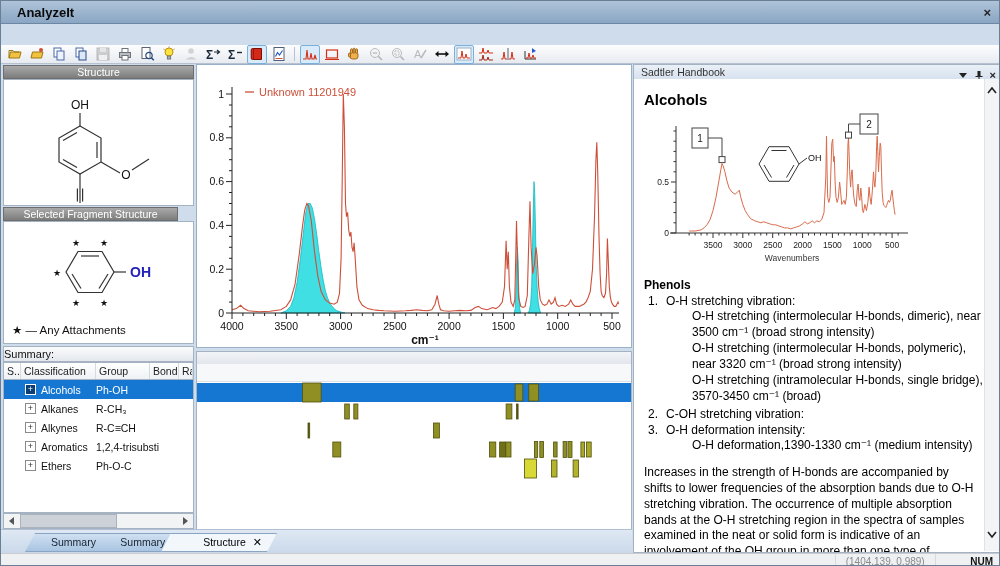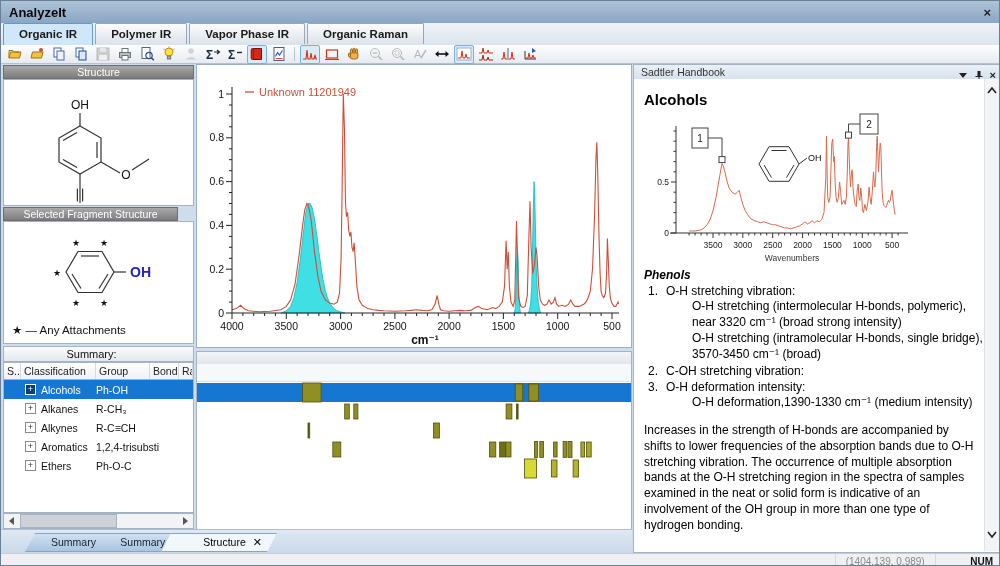--- a/index.html
+++ b/index.html
@@ -1,35 +1,35 @@
 <!DOCTYPE html>
 <html><head>
 <meta charset="utf-8">
 <style>
   html,body{margin:0;padding:0;background:#e8e8e8;font-family:"Liberation Sans","DejaVu Sans",sans-serif;}
   #app{position:relative;width:1000px;height:566px;background:#cfdcec;overflow:hidden;border:1px solid #6b7f94;box-sizing:border-box;}
   
   #titlebar{position:absolute;left:0;top:0;width:1000px;height:22px;background:linear-gradient(#aec3d8,#8aa6c4);border-bottom:1px solid #6d87a3;display:flex;align-items:center;}
-  #titlebar .title{font-size:13px;font-weight:bold;color:#0a0a0a;padding-left:8px;}
+  #titlebar .title{font-size:13px;font-weight:bold;color:#0a0a0a;padding-left:16px;}
   #titlebar .close{margin-left:auto;margin-right:10px;font-size:13px;font-weight:bold;color:#222;cursor:default;line-height:1;}
   
   #tabrow{position:absolute;left:0;top:22px;width:1000px;height:22px;background:linear-gradient(#eef3f8,#dbe4ee);border-bottom:1px solid #9fb0c2;}
   .top-tab{display:inline-block;height:20px;line-height:20px;padding:0 15px;margin-left:2px;font-size:11.5px;font-weight:bold;color:#1a1a1a;background:linear-gradient(#fbfcfd,#dde3ea);border:1px solid #98a6b6;border-bottom:none;border-radius:2px 2px 0 0;vertical-align:top;}
   .top-tab.active{background:#cfe7f8;border-color:#5f9cc8;height:21px;}
   
   #toolbar{position:absolute;left:0;top:44px;width:1000px;height:19px;background:linear-gradient(#fdfdfe,#e7ebf0);border-bottom:1px solid #b6c2d0;display:flex;align-items:center;padding-left:3px;box-sizing:border-box;}
   .tbtn{width:18px;height:17px;margin:0 1px;display:flex;align-items:center;justify-content:center;border:1px solid transparent;border-radius:2px;}
   .tbtn.sel{border-color:#7ab0dc;background:#d9eaf8;}
   .tbtn.dis{opacity:.4;filter:grayscale(1);}
   .tsep{width:1px;height:14px;background:#b9c3cf;margin:0 4px;}
   
   .panel{position:absolute;background:#fff;border:1px solid #a4b2c2;box-sizing:border-box;}
   .gray-head{position:absolute;height:14px;background:linear-gradient(#a9a9a9,#7c7c7c);border:1px solid #6e6e6e;box-sizing:border-box;color:#fff;font-size:10.5px;text-align:center;line-height:13px;}
   
-  #summary-bar{position:absolute;left:2px;top:345px;width:191px;height:16px;background:linear-gradient(#fafbfc,#e4e8ee);border:1px solid #a4b2c2;box-sizing:border-box;font-size:11px;color:#111;text-align:center;padding-right:14px;line-height:15px;}
+  #summary-bar{position:absolute;left:2px;top:345px;width:191px;height:16px;background:linear-gradient(#fafbfc,#e4e8ee);border:1px solid #a4b2c2;box-sizing:border-box;font-size:11px;color:#111;text-align:left;padding-right:14px;line-height:15px;}
   #tbl-head{position:absolute;left:2px;top:361px;width:191px;height:18px;background:linear-gradient(#ffffff,#eef1f5);border:1px solid #a4b2c2;box-sizing:border-box;display:flex;font-size:10.5px;color:#222;}
   #tbl-head .hc{border-right:1px solid #d4dae2;padding:2px 3px 0 3px;box-sizing:border-box;white-space:nowrap;overflow:hidden;}
   #tbl-body{position:absolute;left:2px;top:379px;width:191px;height:133px;background:#fff;border:1px solid #a4b2c2;border-top:none;box-sizing:border-box;overflow:hidden;}
   .trow{position:relative;height:19px;display:flex;align-items:center;font-size:10.5px;color:#111;}
   .trow.sel{background:#1577d2;color:#fff;}
   .trow .c0{width:17px;}
   .trow .c1{width:75px;display:flex;align-items:center;}
   .trow .c2{width:70px;white-space:nowrap;overflow:hidden;}
   .exp{width:11px;height:11px;border:1px solid #8a8a8a;background:#fff;color:#333;font-size:9px;line-height:9px;text-align:center;margin:0 5px 0 4px;box-sizing:border-box;}
   .trow.sel .exp{background:#0a3f77;border-color:#fff;color:#fff;}
@@ -43,21 +43,21 @@
   #chart-box{position:absolute;left:195px;top:63px;width:436px;height:284px;background:#fff;border:1px solid #9ab0c6;box-sizing:border-box;}
   #band-box{position:absolute;left:195px;top:350px;width:436px;height:180px;background:#fff;border:1px solid #a4b2c2;box-sizing:border-box;}
   #band-split{position:absolute;left:0;top:0;width:434px;height:12px;background:linear-gradient(#f2f4f7,#e2e6ec);border-bottom:1px solid #c6ccd4;}
   #band-head{position:absolute;left:0;top:12px;width:434px;height:17px;background:#f7f8fa;border-bottom:1px solid #dde1e7;}
   
   #right-head{position:absolute;left:632px;top:63px;width:368px;height:22px;background:linear-gradient(#eaf0f7,#cfdceb);border:1px solid #a4b2c2;box-sizing:border-box;font-size:10.5px;color:#333;padding:1px 0 0 7px;display:flex;}
   #right-head .btns{margin-left:auto;margin-right:4px;display:flex;gap:7px;align-items:center;color:#222;}
   #right-body{position:absolute;left:632px;top:78px;width:368px;height:474px;background:#fff;border:1px solid #a4b2c2;border-top:none;box-sizing:border-box;overflow:hidden;}
   #right-content{position:absolute;left:0;top:0;width:352px;height:474px;overflow:hidden;padding:0 0 0 10px;box-sizing:border-box;}
   #rp-heading{font-size:15px;font-weight:bold;color:#000;margin-top:12px;}
-  #rp-sub{font-size:12px;font-weight:bold;color:#000;font-style:italic;}
+  #rp-sub{font-size:12px;font-weight:bold;color:#000;margin-top:10px;}
   .ph-item{font-size:12px;color:#000;margin-top:2px;display:flex;}
   .ph-num{width:18px;margin-left:4px;flex:none;}
   .ph-det{font-size:12px;color:#000;margin-left:48px;margin-top:1px;line-height:1.3;}
   #rp-para{font-size:12px;color:#000;margin-top:12px;line-height:1.32;padding-right:6px;}
   #right-vscroll{position:absolute;right:1px;top:0;width:14px;height:472px;background:#f2f4f6;border-left:1px solid #dfe3e8;}
   #right-vscroll svg{position:absolute;left:2px;}
   
   #bottomtabs{position:absolute;left:0;top:528px;width:631px;height:24px;background:linear-gradient(#dfe8f3,#c9d8ea);border-top:1px solid #b0bfd2;}
   .btab{position:absolute;top:3px;height:17px;line-height:17px;font-size:10.5px;color:#14222f;background:linear-gradient(#cfe0f1,#a9c5e2);border:1px solid #8aa5c3;padding:0 14px;clip-path:polygon(10px 0,calc(100% - 0px) 0,calc(100% - 10px) 100%,0 100%);}
   .btab.active{background:#f2f7fc;color:#000;font-weight:normal;}
@@ -72,21 +72,20 @@
 </head>
 <body>
 
 <div id="app">
 
   <div id="titlebar">
     <span class="title">AnalyzeIt</span>
     <span class="close">×</span>
   </div>
 
-  <div id="tabrow"><span class="top-tab active">Organic IR</span><span class="top-tab">Polymer IR</span><span class="top-tab">Vapor Phase IR</span><span class="top-tab">Organic Raman</span></div>
 
   <div id="toolbar">
     <span class="tbtn">
         <svg width="16" height="16">
           <path d="M2 12 L3.5 6 H14 L12.5 12 Z" fill="#f2c23e" stroke="#9c7714"></path>
           <path d="M2 12 V4.5 H6 L7.5 6 H12" fill="none" stroke="#9c7714"></path>
         </svg>
       </span>
     <span class="tbtn">
         <svg width="16" height="16">
@@ -561,20 +560,21 @@
             <rect x="201.5" y="20.1" width="6" height="6" fill="#fff"></rect>
           </g>
           <text x="225" y="16" text-anchor="middle" font-size="10" fill="#222">2</text>
         </svg>
       <div id="rp-sub">Phenols</div>
       <div id="rp-sections">
           <div class="ph-item">
             <span class="ph-num">1.</span>
             <span class="ph-title">O-H stretching vibration:</span>
           </div>
+          <div class="ph-det">O-H stretching (intermolecular H-bonds, dimeric), near 3500 cm⁻¹ (broad strong intensity)</div>
           <div class="ph-det">O-H stretching (intermolecular H-bonds, polymeric), near 3320 cm⁻¹ (broad strong intensity)</div>
           <div class="ph-det">O-H stretching (intramolecular H-bonds, single bridge), 3570-3450 cm⁻¹ (broad)</div>
           <div class="ph-item">
             <span class="ph-num">2.</span>
             <span class="ph-title">C-OH stretching vibration:</span>
           </div>
           <div class="ph-item">
             <span class="ph-num">3.</span>
             <span class="ph-title">O-H deformation intensity:</span>
           </div>

